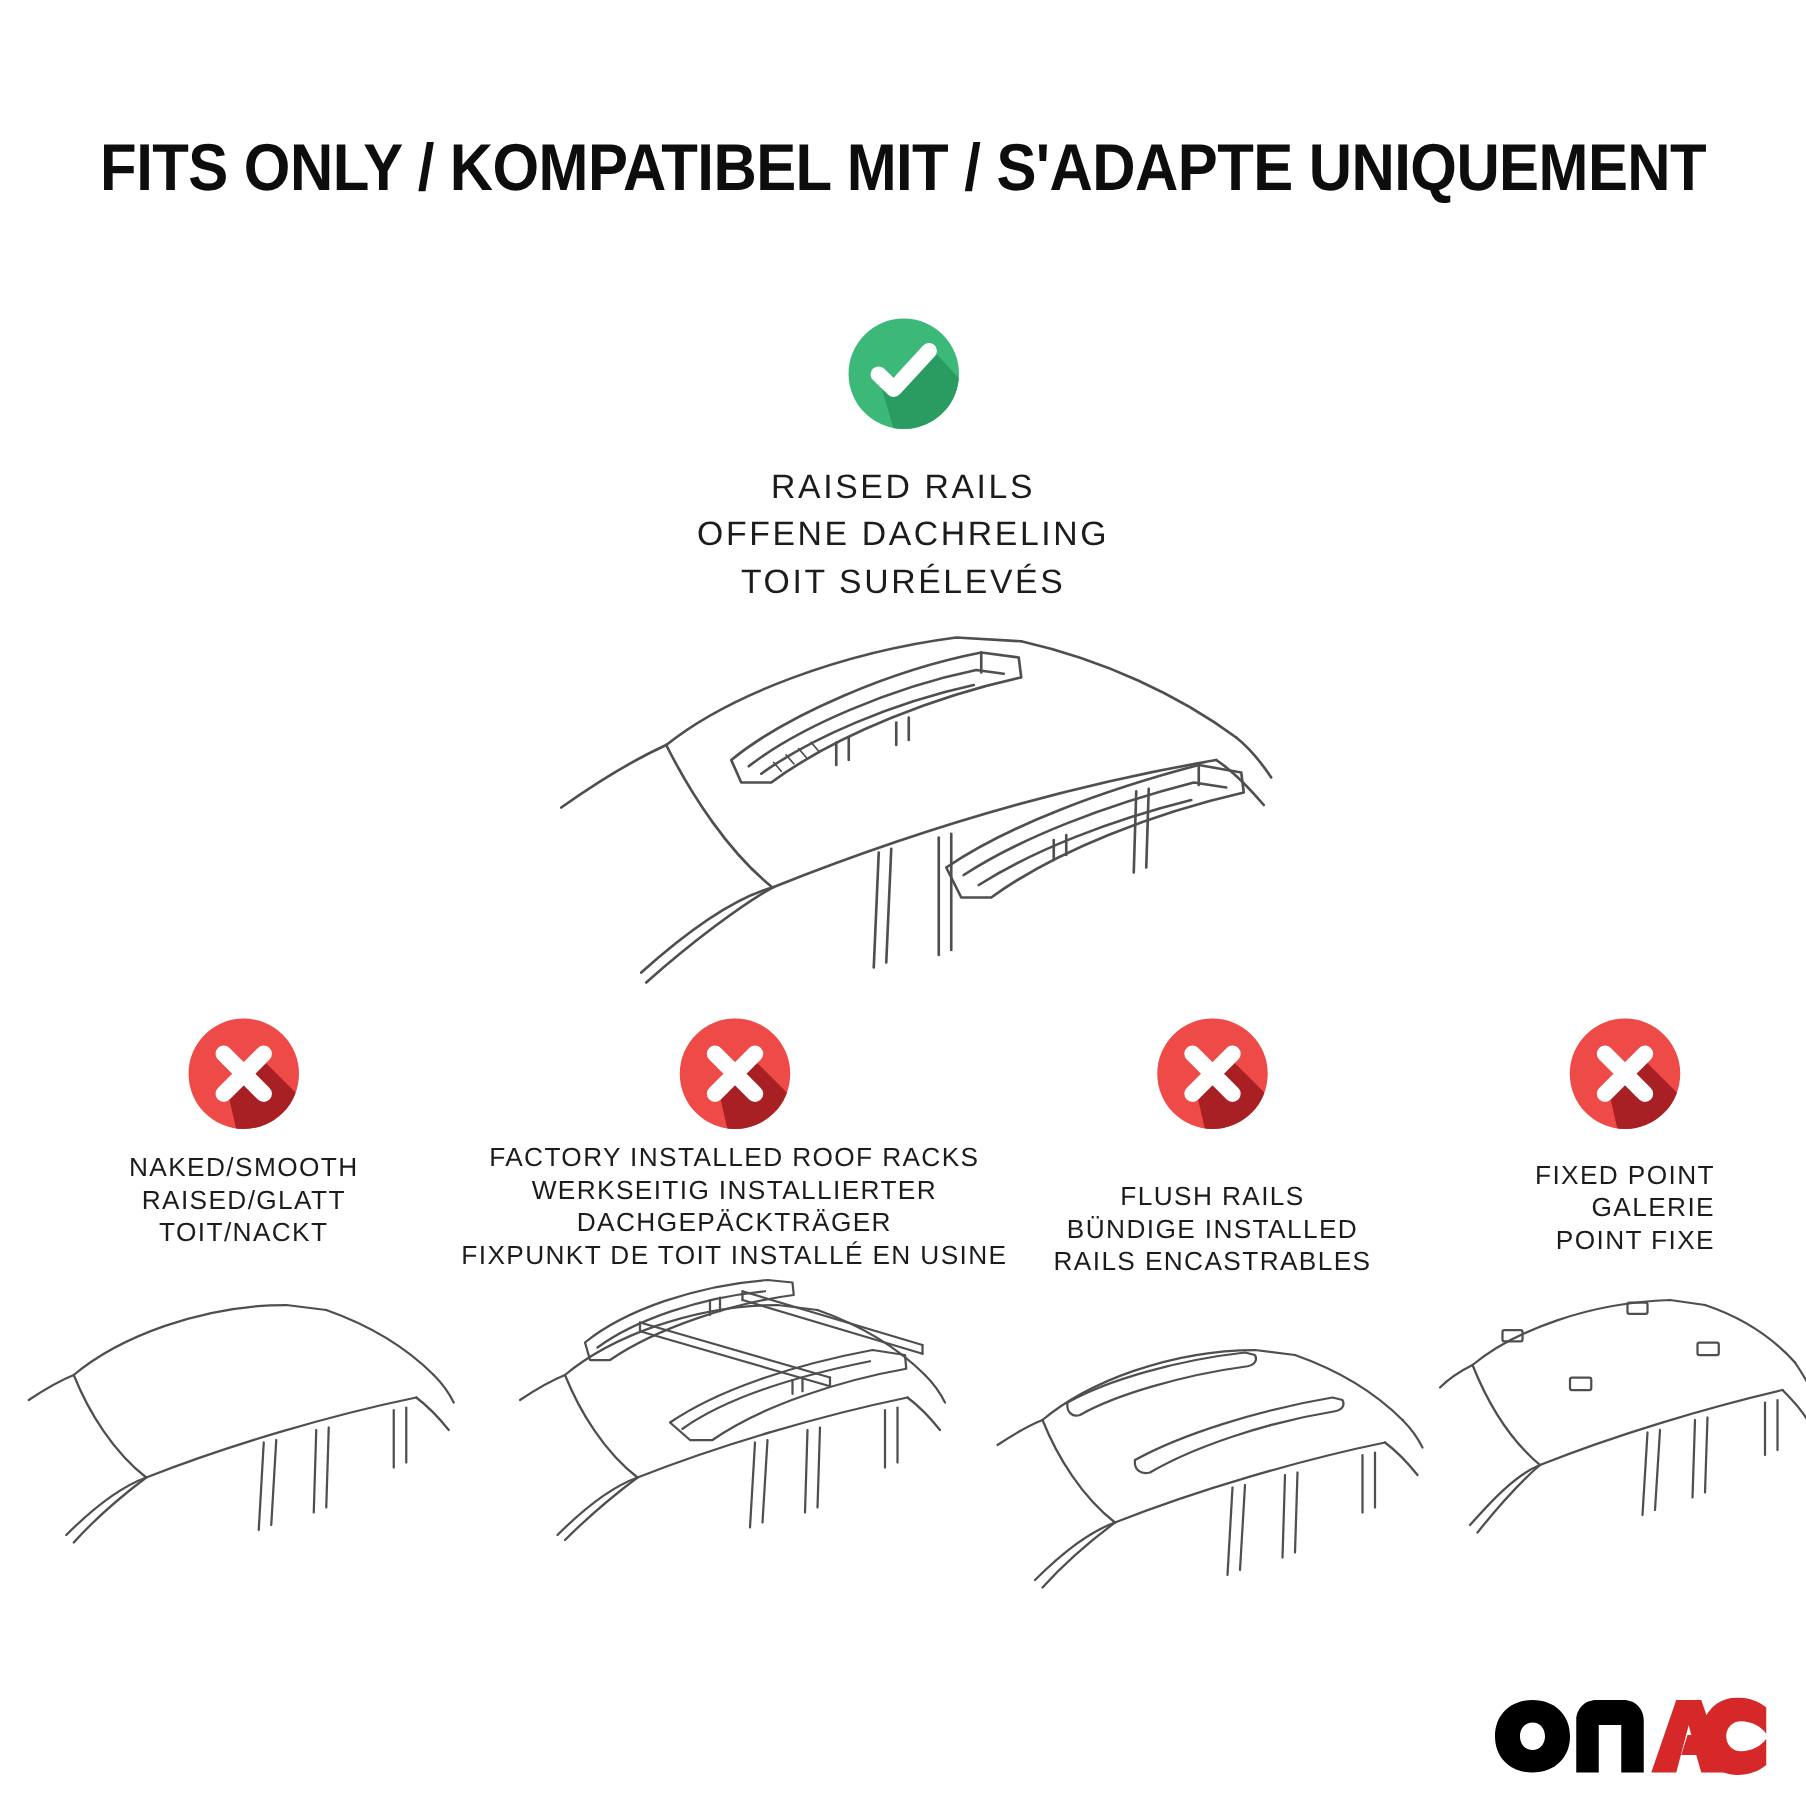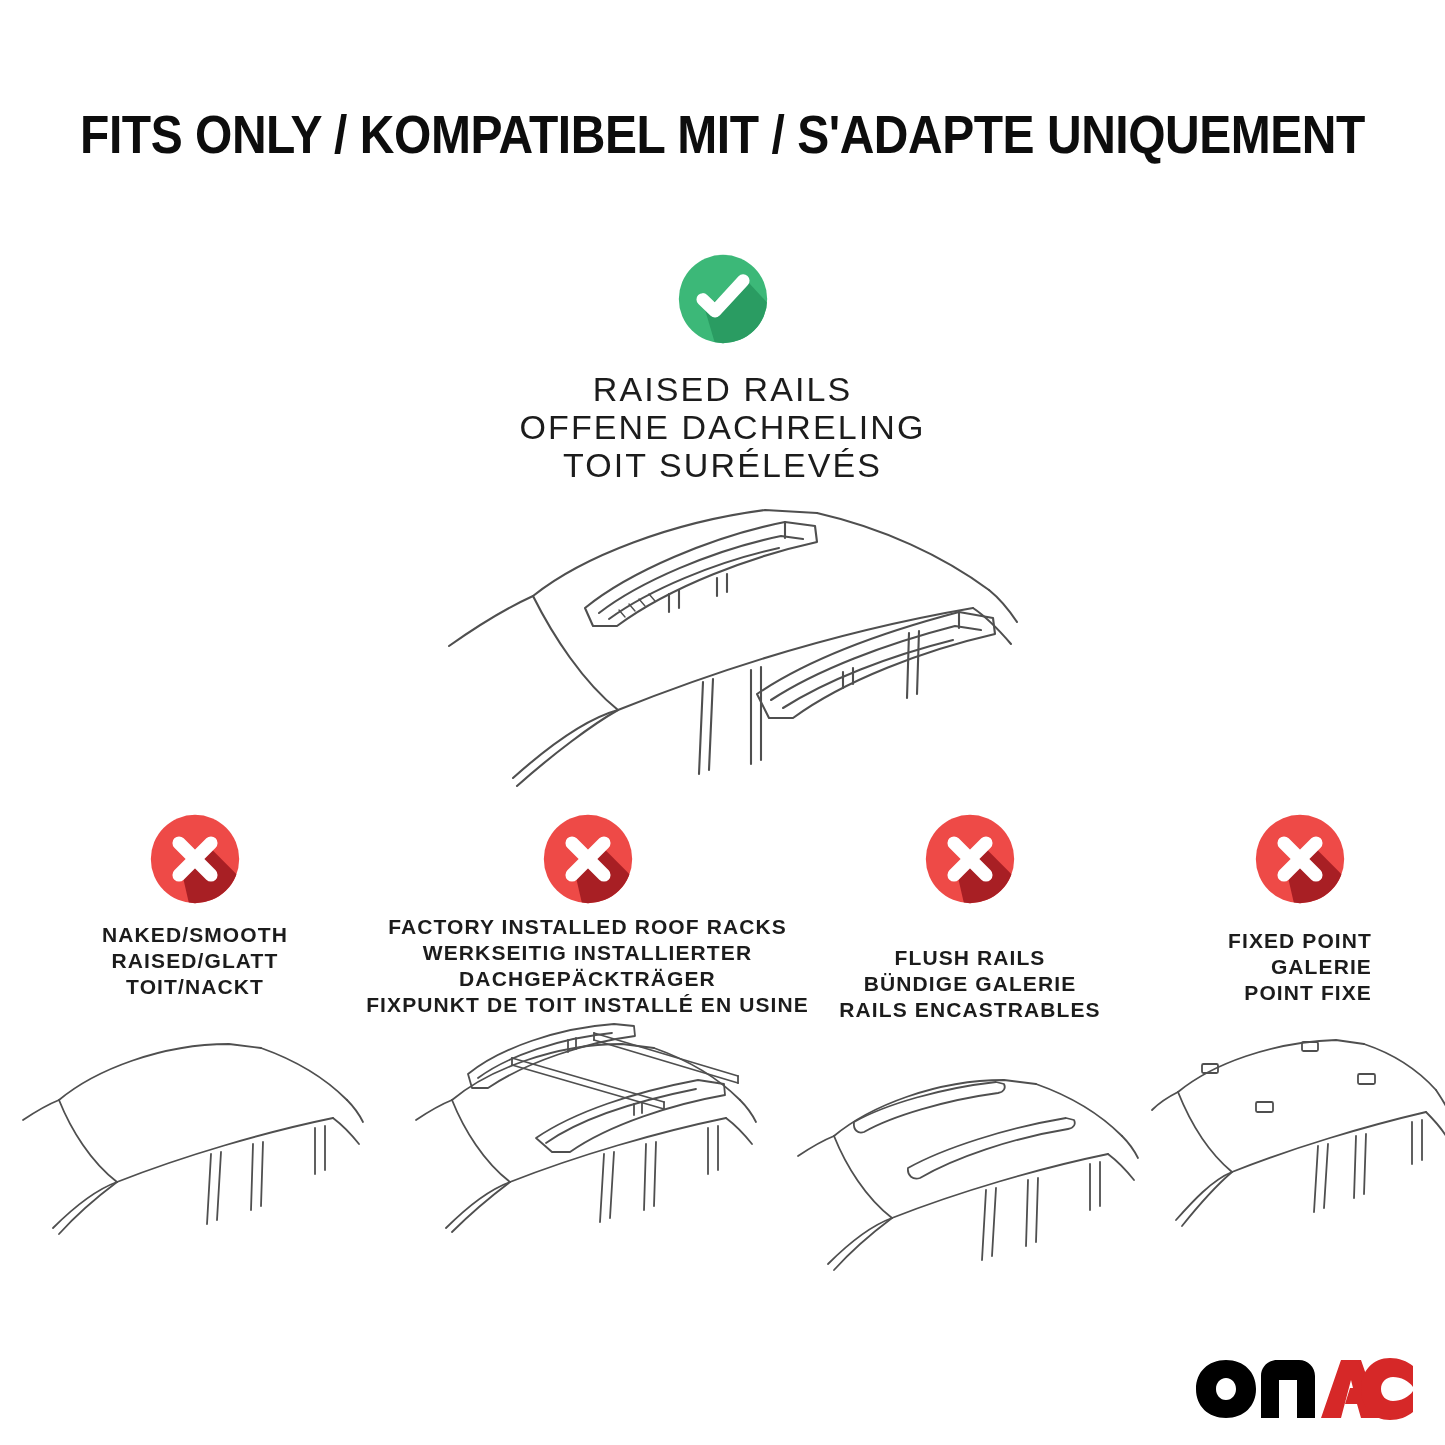--- a/index.html
+++ b/index.html
@@ -41,21 +41,21 @@
     text-align: center;
   }
   .badge-wrap {
     display: block;
     margin: 0 auto;
     width: 94px;
     height: 94px;
   }
   .compat-lines {
     margin-top: 24px;
-    font-size: 34px;
+    font-size: 27px;
     line-height: 38px;
     font-weight: 300;
     letter-spacing: 2.1px;
     color: #1c1c1c;
   }
 
   
   .hero-art {
     position: absolute;
     left: 413px;
@@ -85,21 +85,21 @@
   .cell-4 { width: 290px; }
 
   .x-badge {
     width: 94px;
     height: 94px;
   }
   .cell-label {
     margin-top: 16px;
     font-size: 21px;
     line-height: 26px;
-    font-weight: 700;
+    font-weight: 400;
     letter-spacing: 1.1px;
     color: #1c1c1c;
     text-align: center;
     white-space: nowrap;
   }
   .cell-art {
     margin-top: 10px;
     width: 360px;
     height: 215px;
   }
@@ -311,21 +311,21 @@
           </clipPath>
         </defs>
       <circle cx="50" cy="50" r="47" fill="#ee4a47"></circle>
       <g clip-path="url(#clipX3)">
         <path d="M64 36 L99 71 L99 99 L44 99 L36 64 Z" fill="#a81f24"></path>
       </g>
       <path d="M33 33 L67 67 M67 33 L33 67" stroke="#ffffff" stroke-width="14" stroke-linecap="round"></path>
     </svg>
     <div class="cell-label">
       <div>FLUSH RAILS</div>
-      <div>BÜNDIGE GALERIE</div>
+      <div>BÜNDIGE INSTALLED</div>
       <div>RAILS ENCASTRABLES</div>
     </div>
     <svg class="cell-art" viewBox="0 0 360 215">
       <g fill="none" stroke="#4f4f4f" stroke-width="1.8" stroke-linecap="round" stroke-linejoin="round">
         <path d="M44 76 C80 46 146 20 214 20 L246 24"></path>
         <path d="M246 24 C280 36 310 54 332 76"></path>
         <path d="M44 76 C56 106 76 138 102 158"></path>
         <path d="M102 158 C168 132 250 108 318 94"></path>
         <path d="M44 76 C34 80 20 88 8 96"></path>
         <path d="M102 158 C86 170 62 190 44 210"></path>

